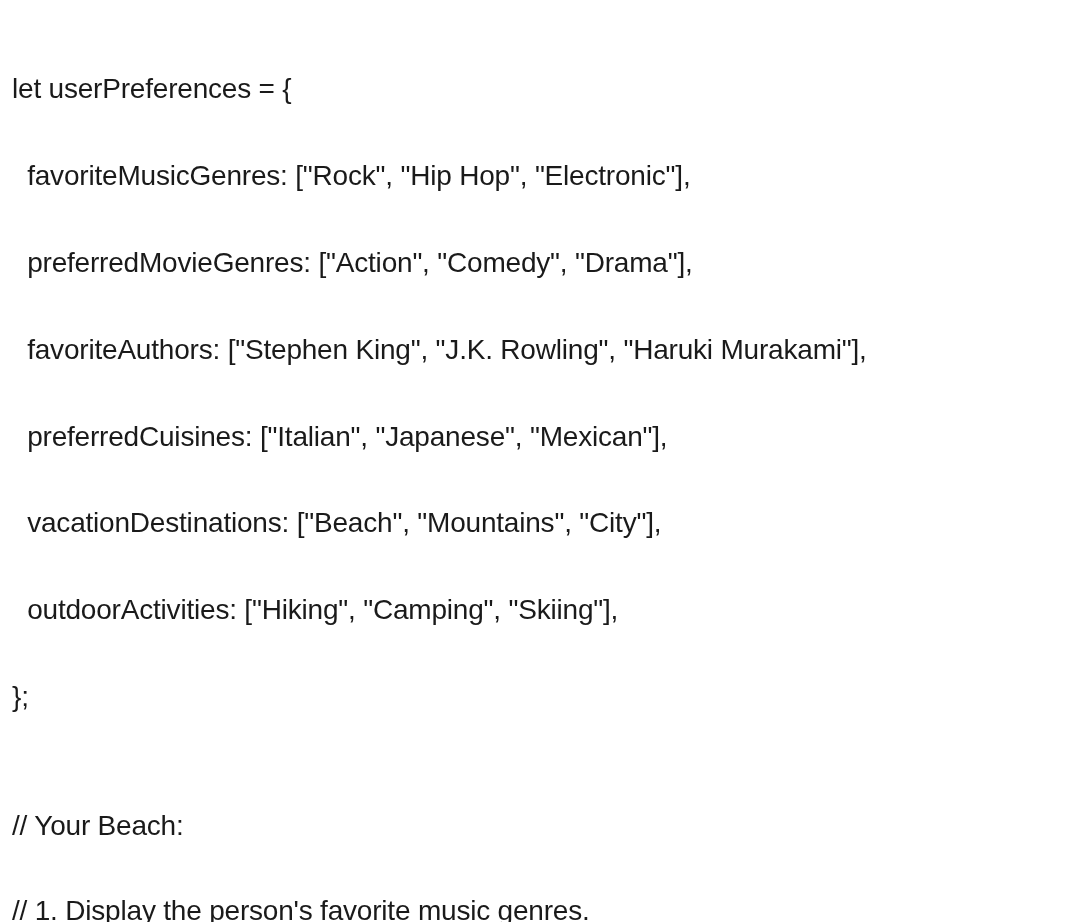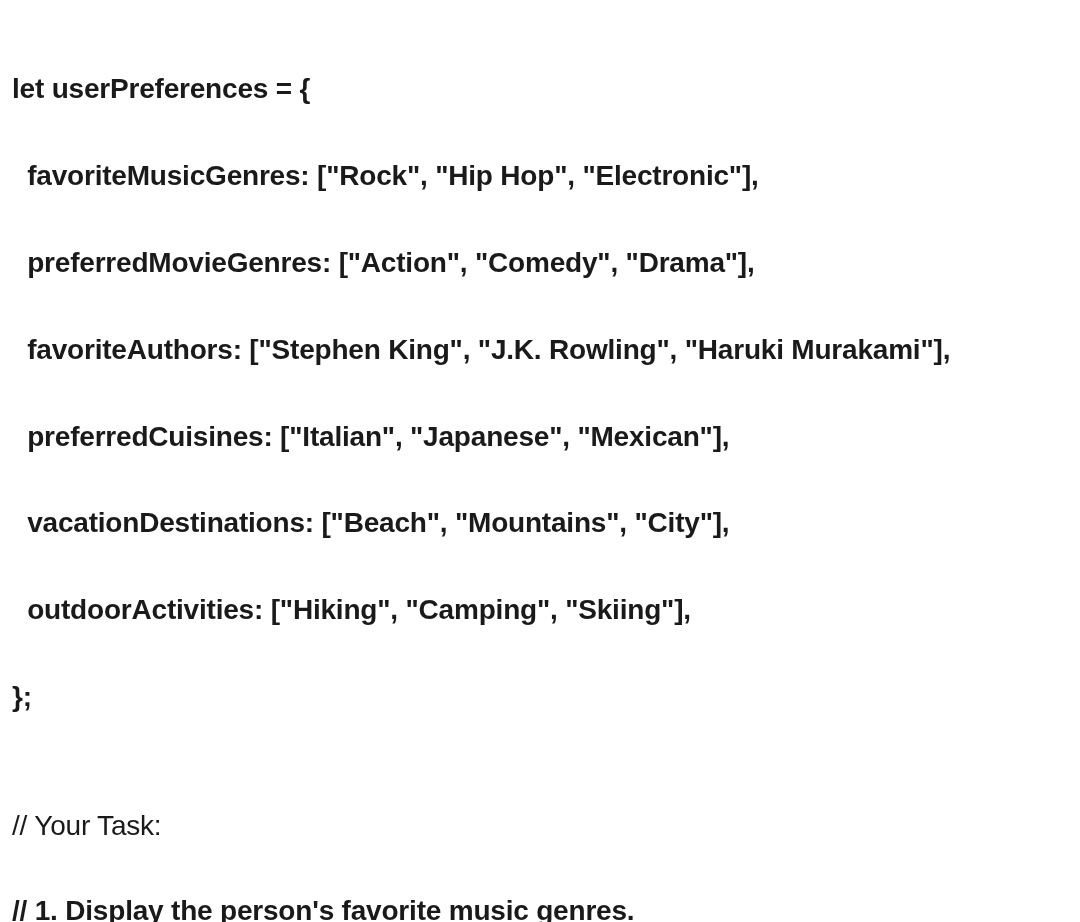--- a/index.html
+++ b/index.html
@@ -14,21 +14,20 @@
     color: #1a1a1a;
     padding: 24px 24px 24px 12px;
     letter-spacing: -0.2px;
     -webkit-font-smoothing: antialiased;
   }
   .code-block {
     white-space: pre;
   }
   .line {
     display: block;
-    font-weight: bold;
   }
   .spacer {
     height: 42px;
   }
 </style>
 </head>
 <body>
 
 <div class="code-block">
 <span class="line">let userPreferences = {</span>
@@ -36,20 +35,20 @@
 <span class="line">  preferredMovieGenres: ["Action", "Comedy", "Drama"],</span>
 <span class="line">  favoriteAuthors: ["Stephen King", "J.K. Rowling", "Haruki Murakami"],</span>
 <span class="line">  preferredCuisines: ["Italian", "Japanese", "Mexican"],</span>
 <span class="line">  vacationDestinations: ["Beach", "Mountains", "City"],</span>
 <span class="line">  outdoorActivities: ["Hiking", "Camping", "Skiing"],</span>
 <span class="line">};</span>
 </div>
 
 <div class="spacer"></div>
 
-<div>// Your Task:</div>
+<div>// Your Beach:</div>
 
 <div class="spacer"></div>
 
 <div>
 <div class="line">// 1. Display the person's favorite music genres.</div>
 
 </div>
 
 </body></html>

